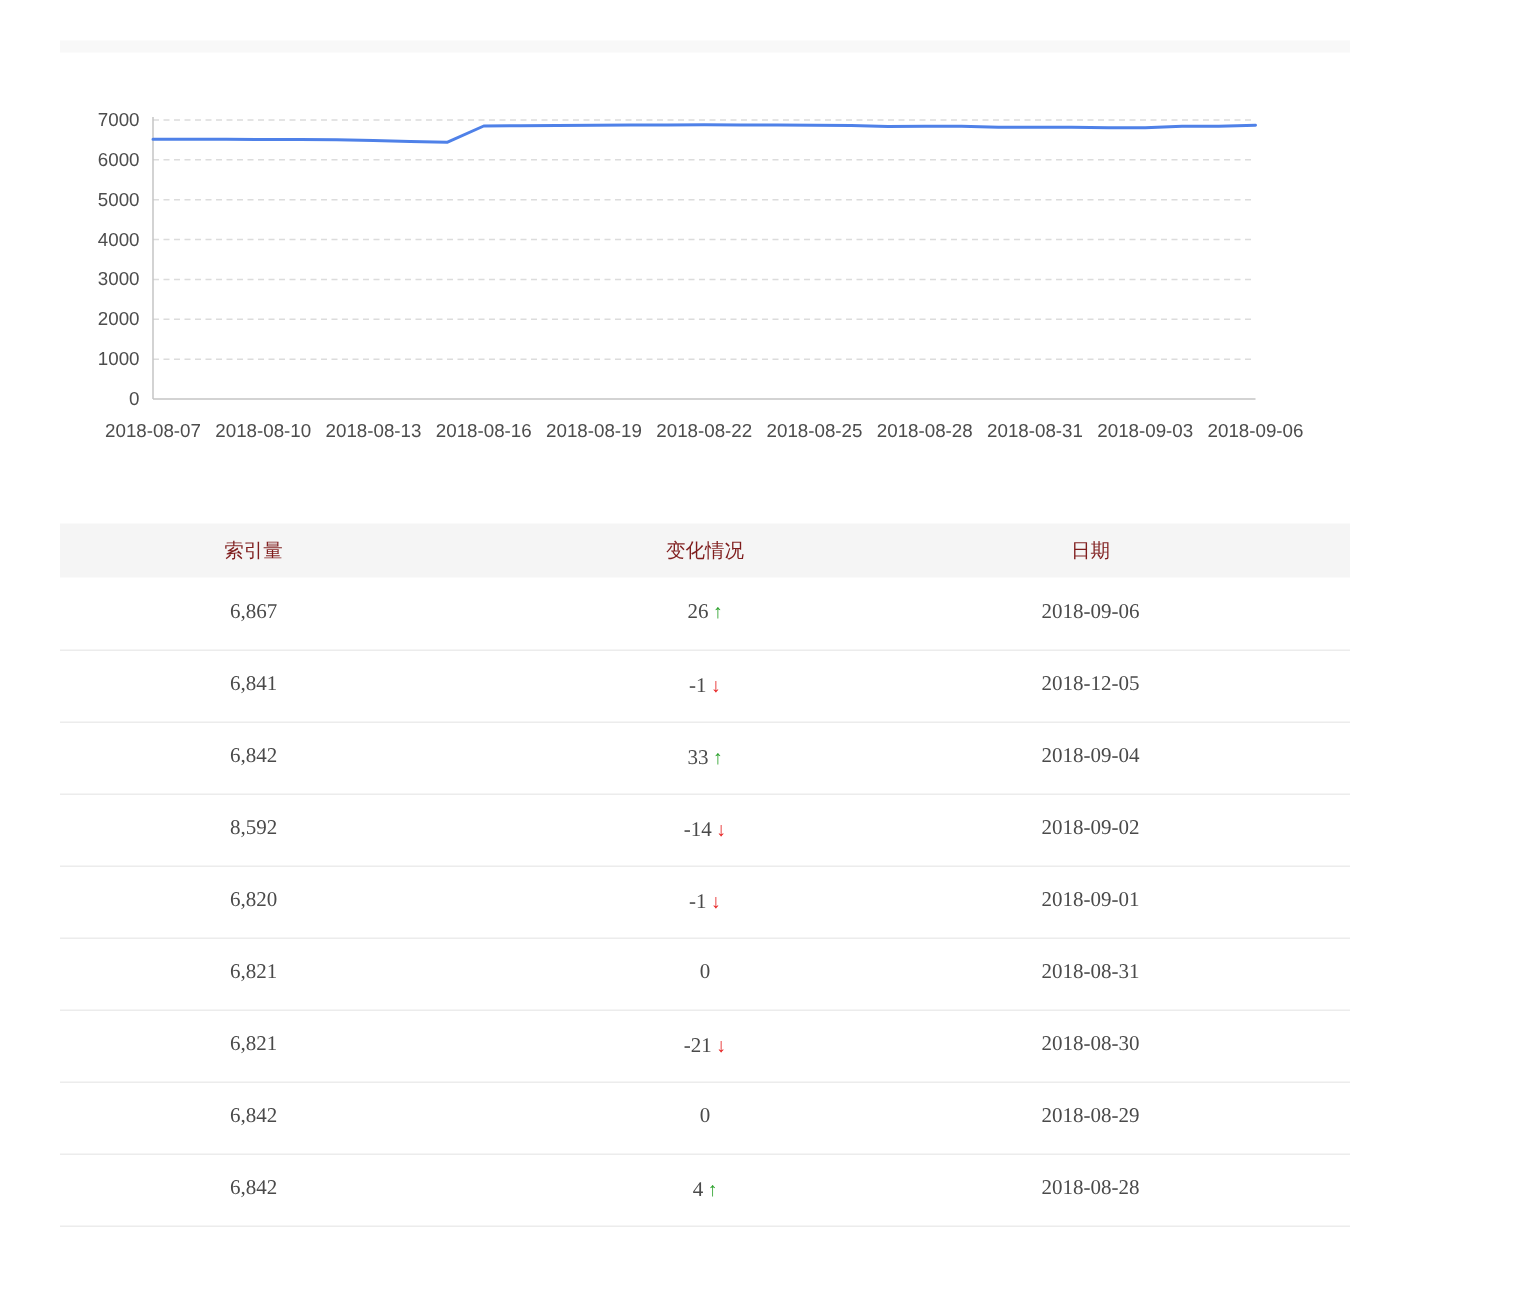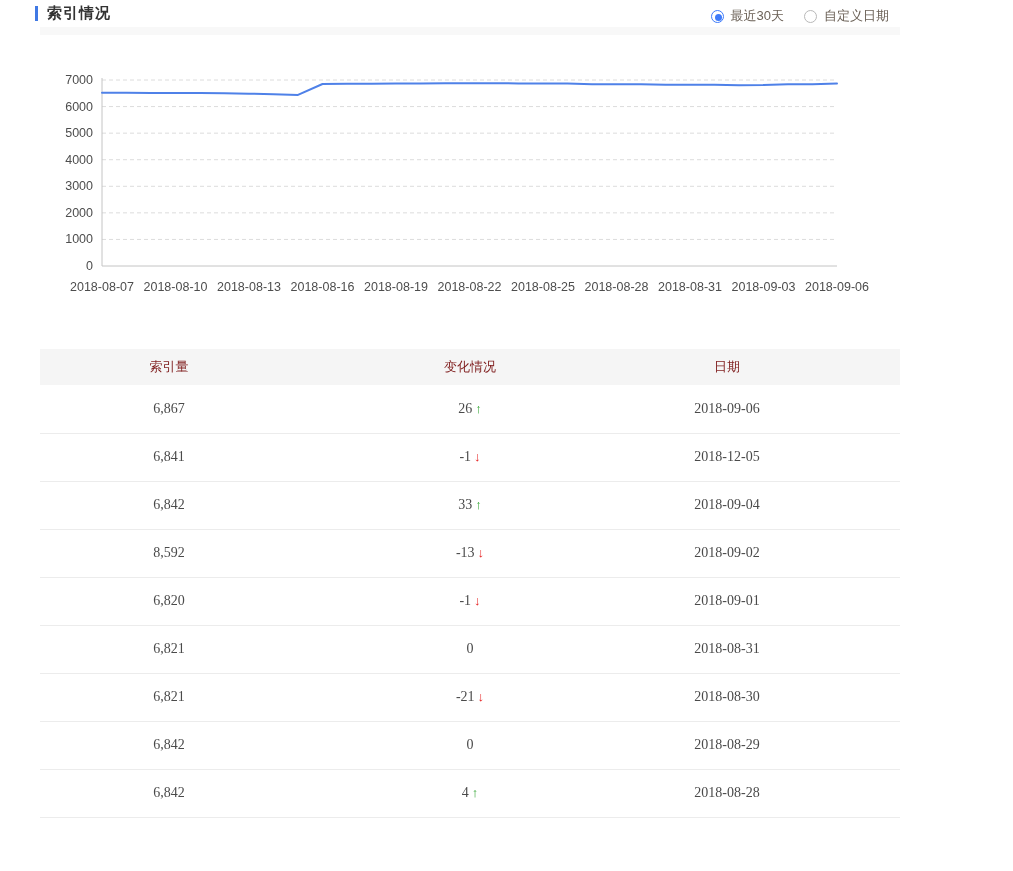--- a/index.html
+++ b/index.html
@@ -36,35 +36,20 @@
   .col-change { width:40%; }
   .col-date { width:30%; }
   .index-table th.col-date, .index-table td.cell-date { padding-right:88px; }
   .arrow { font-family:"Liberation Sans", sans-serif; font-weight:bold; font-size:13px; margin-left:3px; }
 </style>
 </head>
 <body>
 
 <div class="page">
 
-  <div class="page-header">
-    <div class="accent-bar"></div>
-    <div class="page-title">索引情况</div>
-
-    <div class="range-group">
-      <div class="radio-option selected" id="radio-0">
-        <span class="radio-circle"></span>
-        <span>最近30天</span>
-      </div>
-      <div class="radio-option" id="radio-1">
-        <span class="radio-circle"></span>
-        <span>自定义日期</span>
-      </div>
-    </div>
-  </div>
 
   <div class="header-sep"></div>
 
   <div class="chart-wrap">
     <svg id="chart-svg" width="880" height="250" viewBox="0 0 880 250">
         <text x="53" y="208" text-anchor="end" font-size="12.5" fill="#4d4d4d">0</text>
         <line x1="62" y1="177.42857142857142" x2="797" y2="177.42857142857142" stroke="#dcdcdc" stroke-width="1" stroke-dasharray="4,3"></line>
         <text x="53" y="181.42857142857142" text-anchor="end" font-size="12.5" fill="#4d4d4d">1000</text>
         <line x1="62" y1="150.85714285714286" x2="797" y2="150.85714285714286" stroke="#dcdcdc" stroke-width="1" stroke-dasharray="4,3"></line>
         <text x="53" y="154.85714285714286" text-anchor="end" font-size="12.5" fill="#4d4d4d">2000</text>
@@ -119,21 +104,21 @@
           <td><span>-1</span><span class="arrow" style="color: rgb(230, 33, 33);">↓</span></td>
           <td class="cell-date">2018-12-05</td>
         </tr>
         <tr>
           <td>6,842</td>
           <td><span>33</span><span class="arrow" style="color: rgb(47, 163, 47);">↑</span></td>
           <td class="cell-date">2018-09-04</td>
         </tr>
         <tr>
           <td>8,592</td>
-          <td><span>-13</span><span class="arrow" style="color: rgb(230, 33, 33);">↓</span></td>
+          <td><span>-14</span><span class="arrow" style="color: rgb(230, 33, 33);">↓</span></td>
           <td class="cell-date">2018-09-02</td>
         </tr>
         <tr>
           <td>6,820</td>
           <td><span>-1</span><span class="arrow" style="color: rgb(230, 33, 33);">↓</span></td>
           <td class="cell-date">2018-09-01</td>
         </tr>
         <tr>
           <td>6,821</td>
           <td><span>0</span></td>

